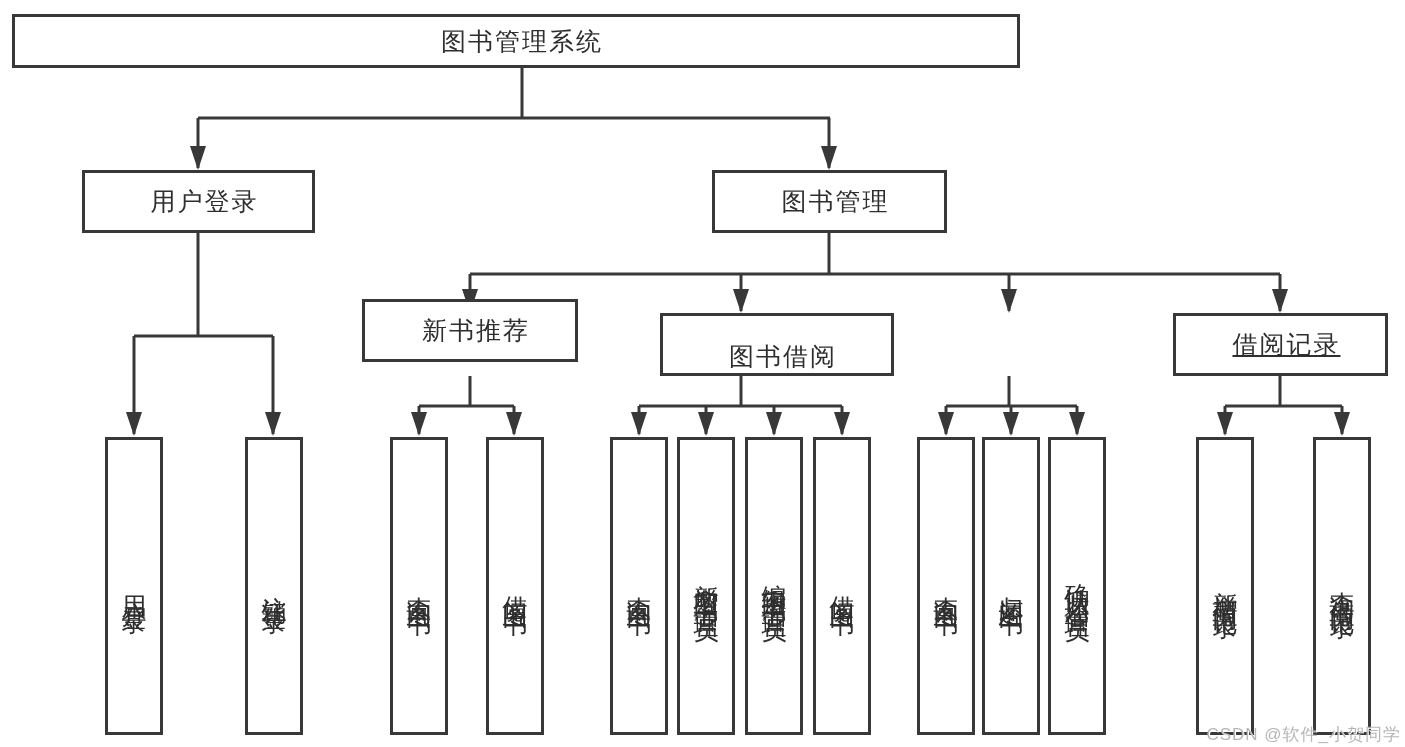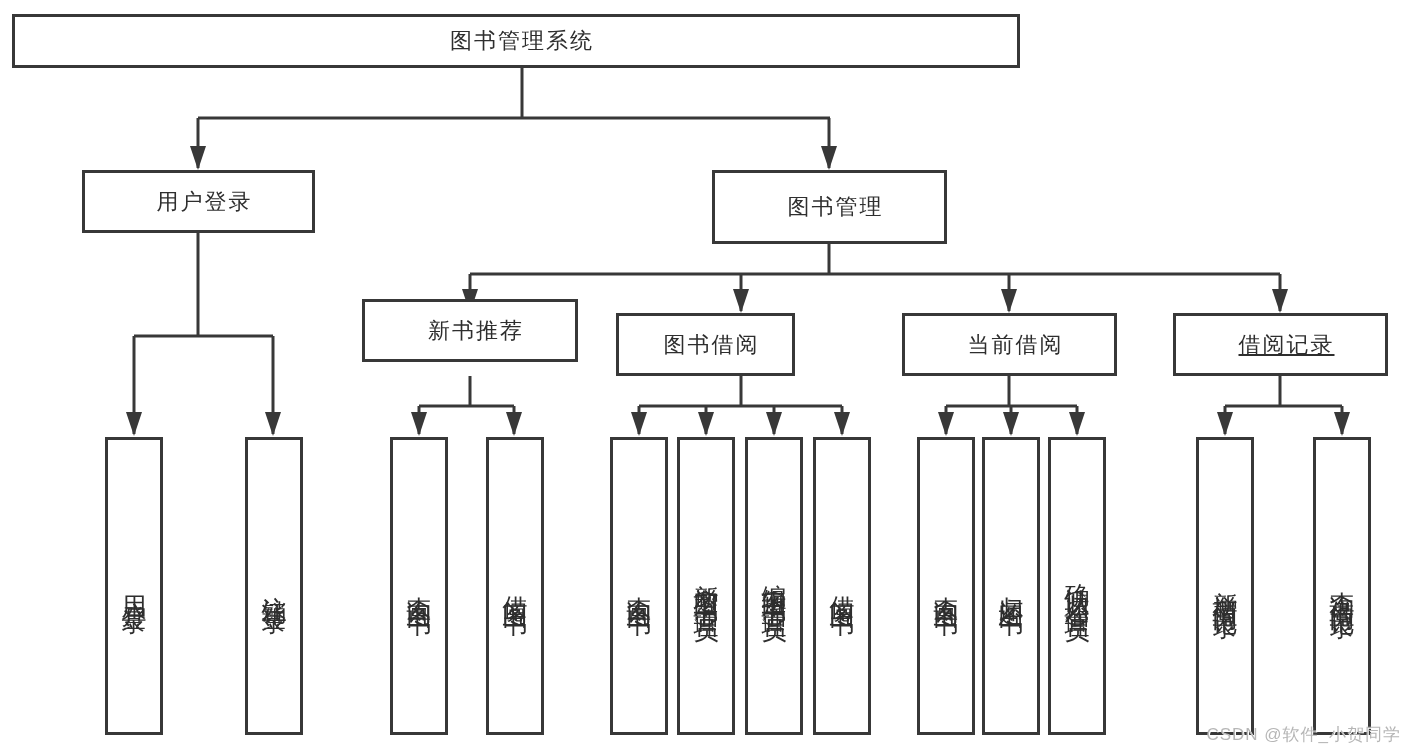--- a/index.html
+++ b/index.html
@@ -14,21 +14,21 @@
   .wire { stroke:var(--line,#383838); stroke-width:3; fill:none; }
   .arrowhead { fill:var(--line,#383838); }
   .box {
     position:absolute;
     box-sizing:border-box;
     border:3px solid var(--line,#383838);
     background:#ffffff;
     color:var(--text,#2e2e2e);
     display:flex; align-items:center; justify-content:center;
   }
-  .box.h { font-size:22px; letter-spacing:2px; white-space:nowrap;padding-left:12px; }
+  .box.h { font-size:25px; letter-spacing:2px; white-space:nowrap;padding-left:12px; }
   .box.v {
     font-size:25px;
     writing-mode:vertical-rl;
     text-orientation:mixed;
     letter-spacing:5px;
     line-height:1;
     text-align:center;
   }
   .watermark {
     position:absolute;
@@ -81,32 +81,29 @@
     <path class="wire" marker-end="url(#arrow)" d="M1342 406 L1342 434"></path>
   </svg>
 
   <div class="box h" style="left:12px; top:14px; width:1008px; height:54px;">
     <span>图书管理系统</span>
   </div>
 
   <div class="box h" style="left:82px; top:170px; width:233px; height:63px;">
     <span>用户登录</span>
   </div>
-  <div class="box h" style="left:712px; top:170px; width:235px; height:74px;font-family:Liberation Serif, serif;">
+  <div class="box h" style="left:712px; top:170px; width:235px; height:63px;font-family:Liberation Serif, serif;">
     <span>图书管理</span>
   </div>
 
   <div class="box h" style="left:362px; top:299px; width:216px; height:63px;justify-content:center;">
     <span>新书推荐</span>
   </div>
-  <div class="box h" style="left:616px; top:313px; width:179px; height:63px;">
+  <div class="box h" style="left:660px; top:313px; width:234px; height:63px;align-items:flex-end;">
     <span>图书借阅</span>
-  </div>
-  <div class="box h" style="left:902px; top:313px; width:215px; height:63px;">
-    <span>当前借阅</span>
   </div>
   <div class="box h" style="left:1173px; top:313px; width:215px; height:63px;text-decoration:underline;">
     <span>借阅记录</span>
   </div>
 
   <div class="box v" style="left:105px; top:437px; width:58px; height:298px;">
     <span>用户登录</span>
   </div>
   <div class="box v" style="left:245px; top:437px; width:58px; height:298px;">
     <span>注销登录</span>

